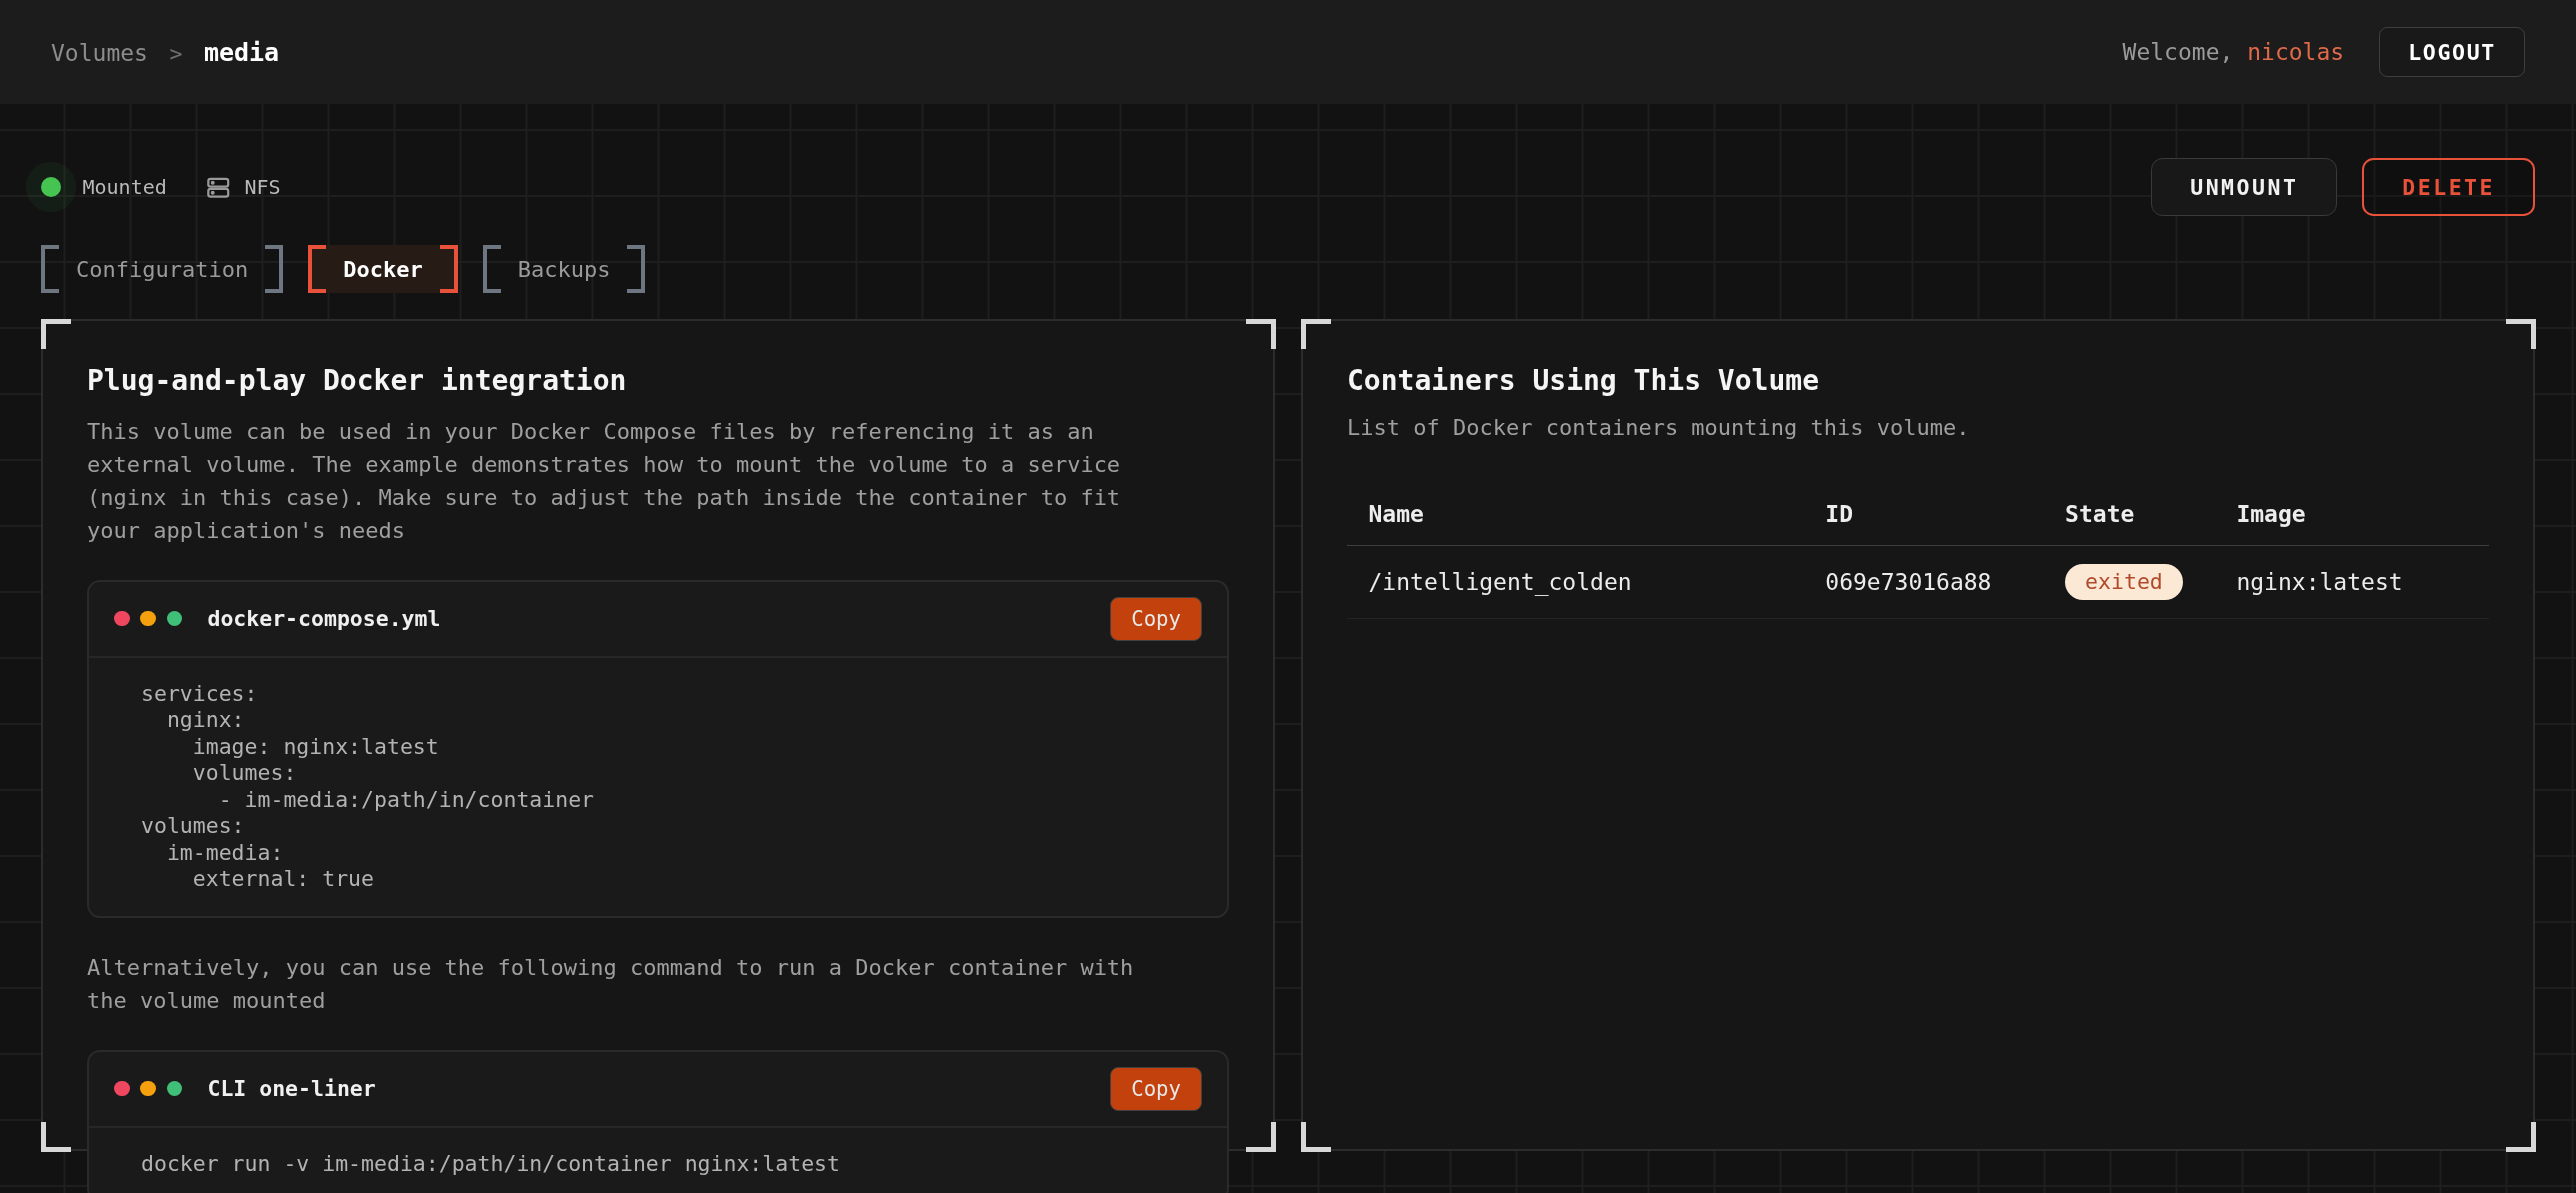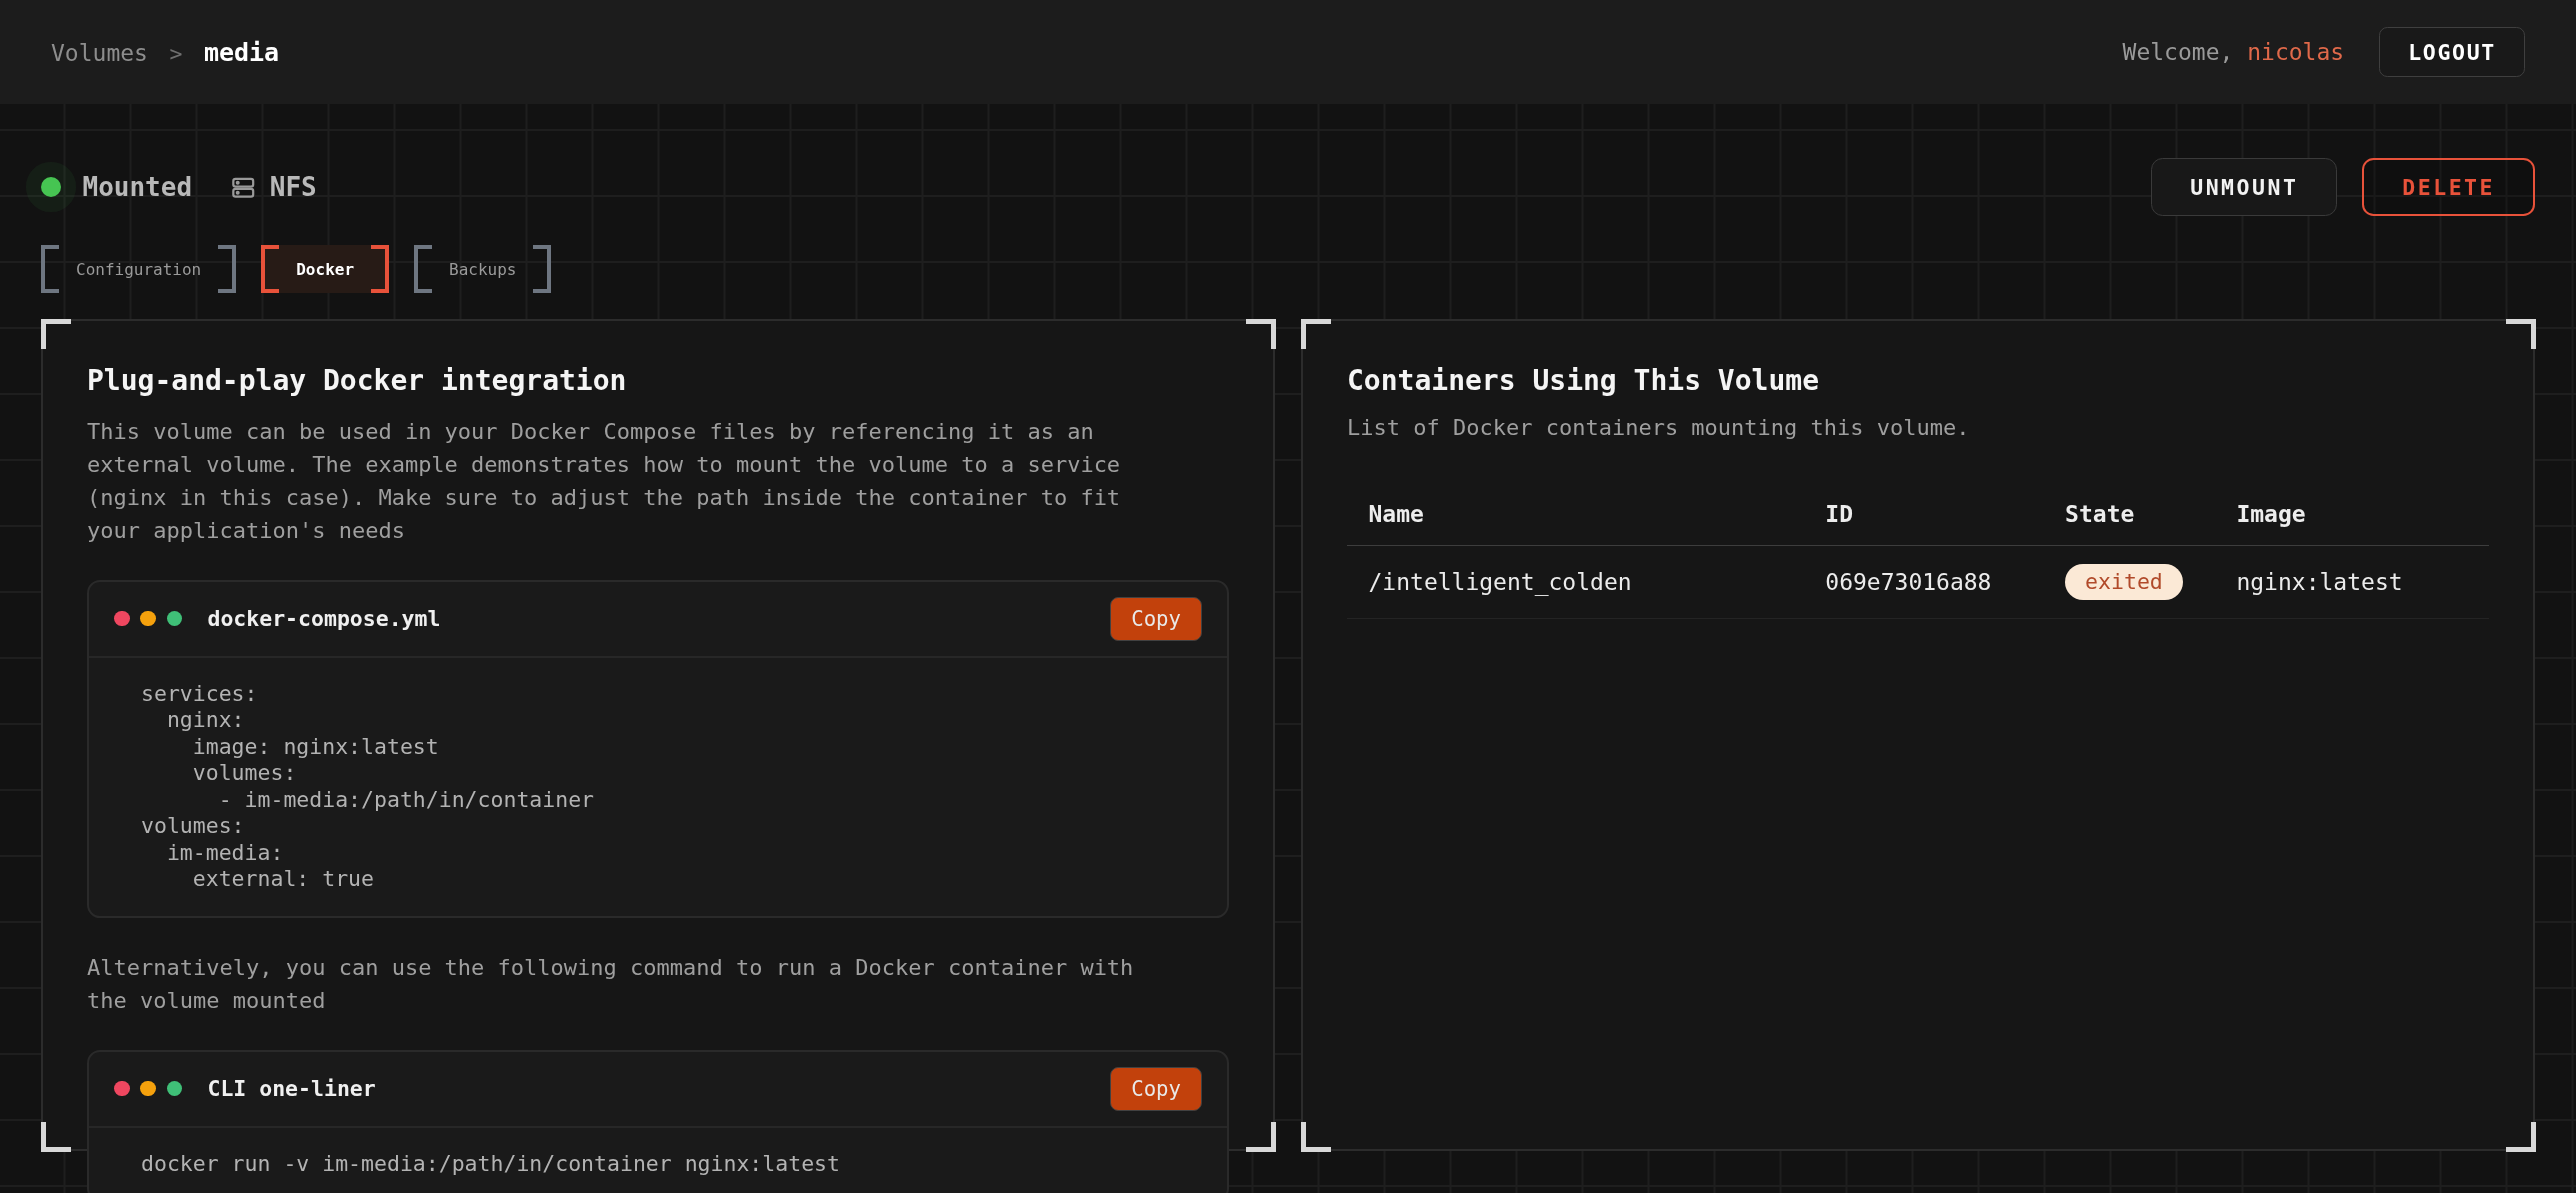--- a/index.html
+++ b/index.html
@@ -47,38 +47,38 @@
 
   
   .status-row { display: flex; align-items: center; justify-content: space-between; height: 60px; }
   .status-left { display: flex; align-items: center; }
   .status-dot {
     width: 20px; height: 20px; border-radius: 50%;
     background: #46c452;
     box-shadow: 0 0 0 15px rgba(70,196,82,0.07);
     margin-right: 21.5px;
   }
-  .status-label { font-size: 26px; font-weight: bold; color: #b9b9b9; }
+  .status-label { font-size: 20px; font-weight: normal; color: #b9b9b9; }
   .nfs-icon { margin-left: 38px; margin-right: 13.2px; display: flex; align-items: center; }
   .actions { display: flex; align-items: flex-end; gap: 25px; }
   .action-btn {
     height: 58px; padding: 0 38px; border-radius: 11.6px;
     font-family: inherit; font-size: 21.5px; font-weight: bold; letter-spacing: 2.5px;
     display: flex; align-items: center; cursor: pointer;
   }
   .unmount-btn { background: #181818; border: 1.7px solid #3a3a3a; color: #f2f2f2; }
   .delete-btn { background: rgba(0,0,0,0.15); border: 2.5px solid #e8523a; color: #e8523a; }
 
   
   .tabs { display: flex; gap: 25px; margin-top: 28px; }
   .tab {
     --bracket: #6e7681;
     position: relative; height: 48px; padding: 0 35px;
     display: flex; align-items: center;
-    font-size: 16px; color: #9a9a9a; cursor: pointer;
+    font-size: 22px; color: #9a9a9a; cursor: pointer;
   }
   .tab::before, .tab::after { content: ""; position: absolute; top: 0; bottom: 0; width: 14px; }
   .tab::before { left: 0; border-left: 4.1px solid var(--bracket); border-top: 4.1px solid var(--bracket); border-bottom: 4.1px solid var(--bracket); }
   .tab::after  { right: 0; border-right: 4.1px solid var(--bracket); border-top: 4.1px solid var(--bracket); border-bottom: 4.1px solid var(--bracket); }
   .tab.active { --bracket: #e8523a; background: #271b16; color: #ffffff; font-weight: bold; }
 
   
   .panels { display: flex; gap: 26px; margin-top: 26px; height: 832px; }
   .panel {
     flex: 1; position: relative;

